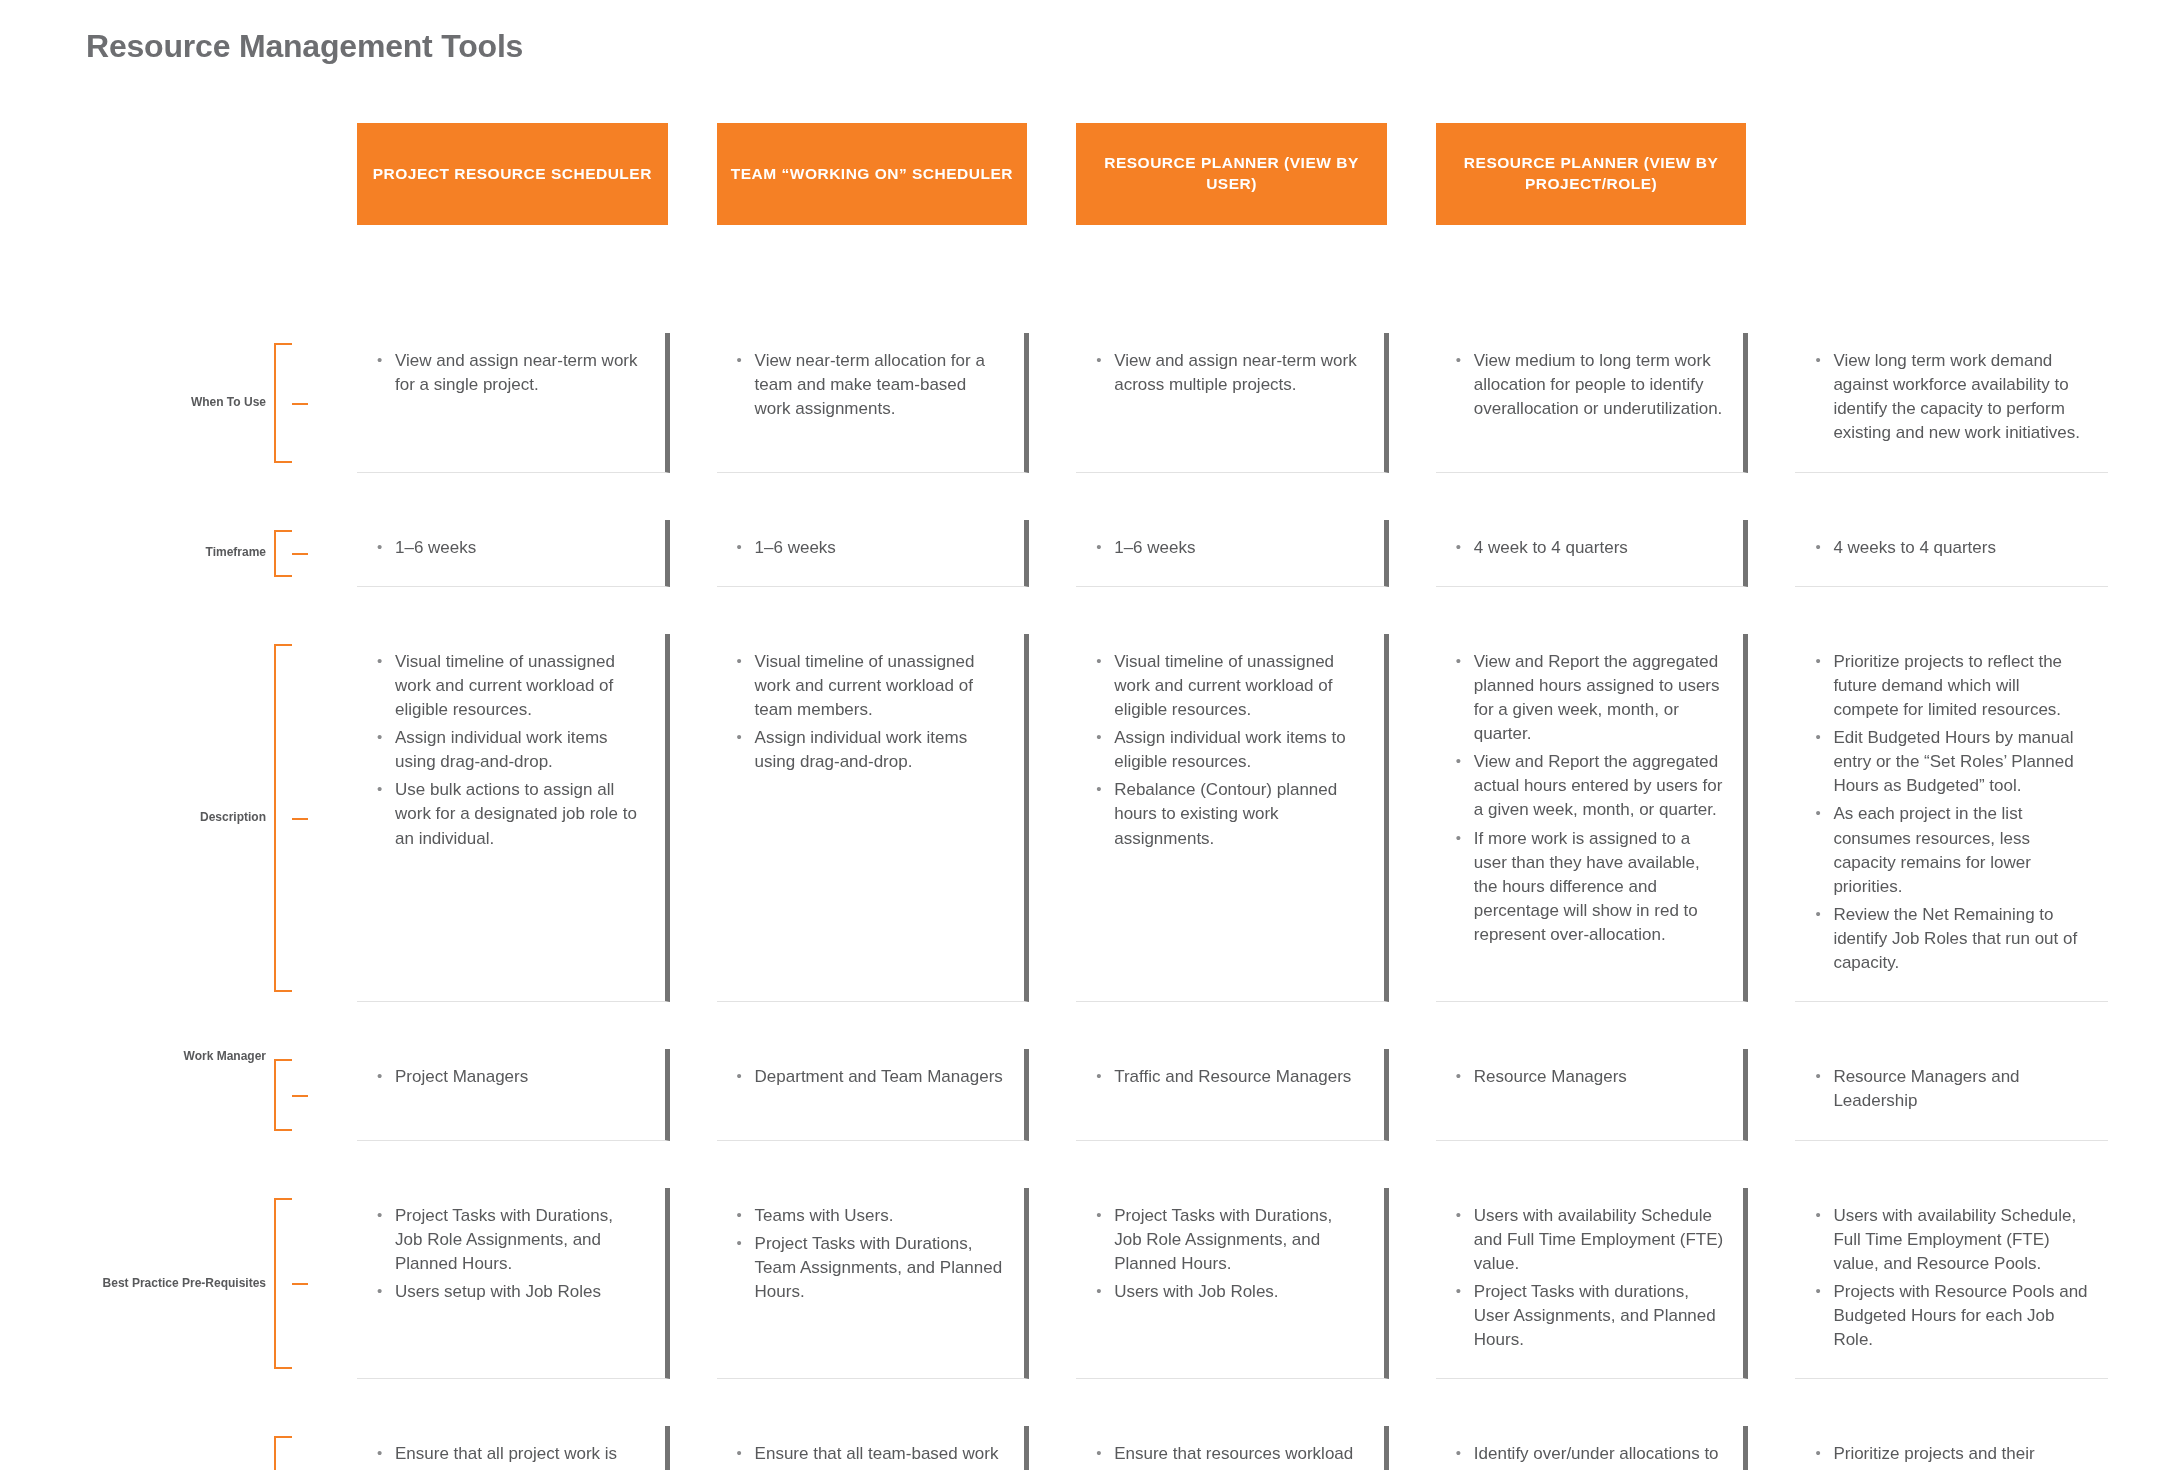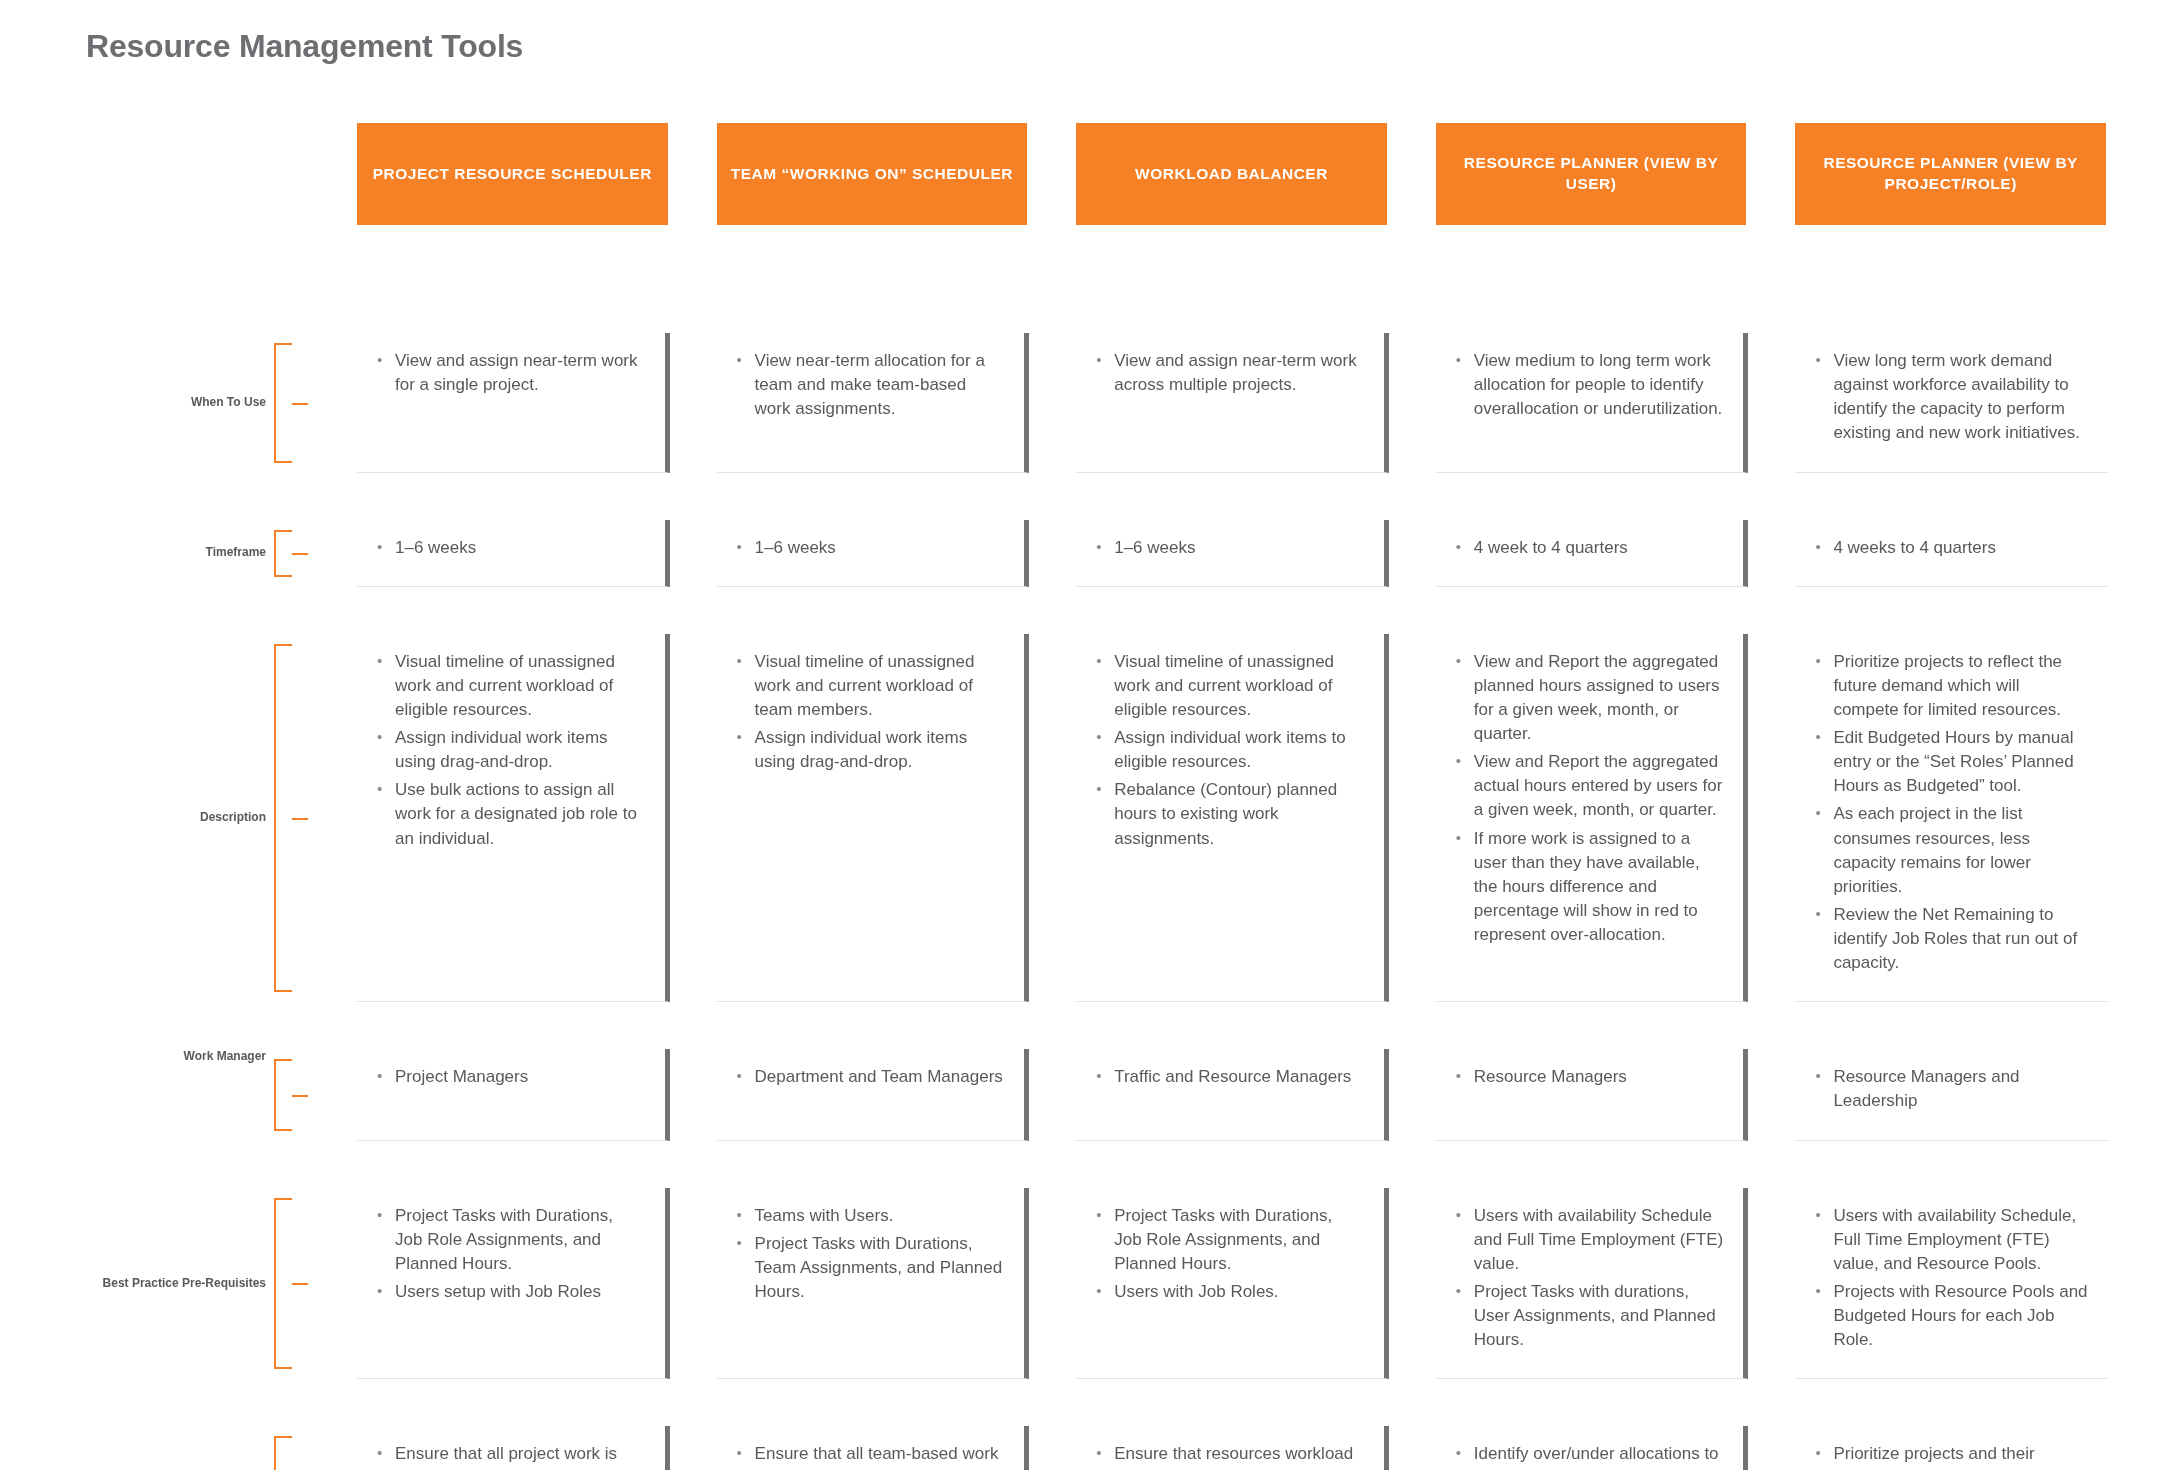--- a/index.html
+++ b/index.html
@@ -132,21 +132,20 @@
 <body>
 
 <div class="page">
 
   <h1 class="page-title">Resource Management Tools</h1>
 
   <div class="grid" id="grid">
       <div class="rowlabel-head"></div>
       <div class="colhead">PROJECT RESOURCE SCHEDULER</div>
       <div class="colhead">TEAM “WORKING ON” SCHEDULER</div>
-      <div class="colhead">WORKLOAD BALANCER</div>
       <div class="colhead">RESOURCE PLANNER (VIEW BY USER)</div>
       <div class="colhead">RESOURCE PLANNER (VIEW BY PROJECT/ROLE)</div>
       <div class="gap"></div>
       <div class="gap row-sep-none" style="grid-column:2 / -1;height:14px;"></div>
       <div class="rowlabel" style="align-items: center;">
         <span class="lbl-text">When To Use</span>
         <span class="bracket"></span>
       </div>
       <div class="cell">
         <ul class="bullets">

